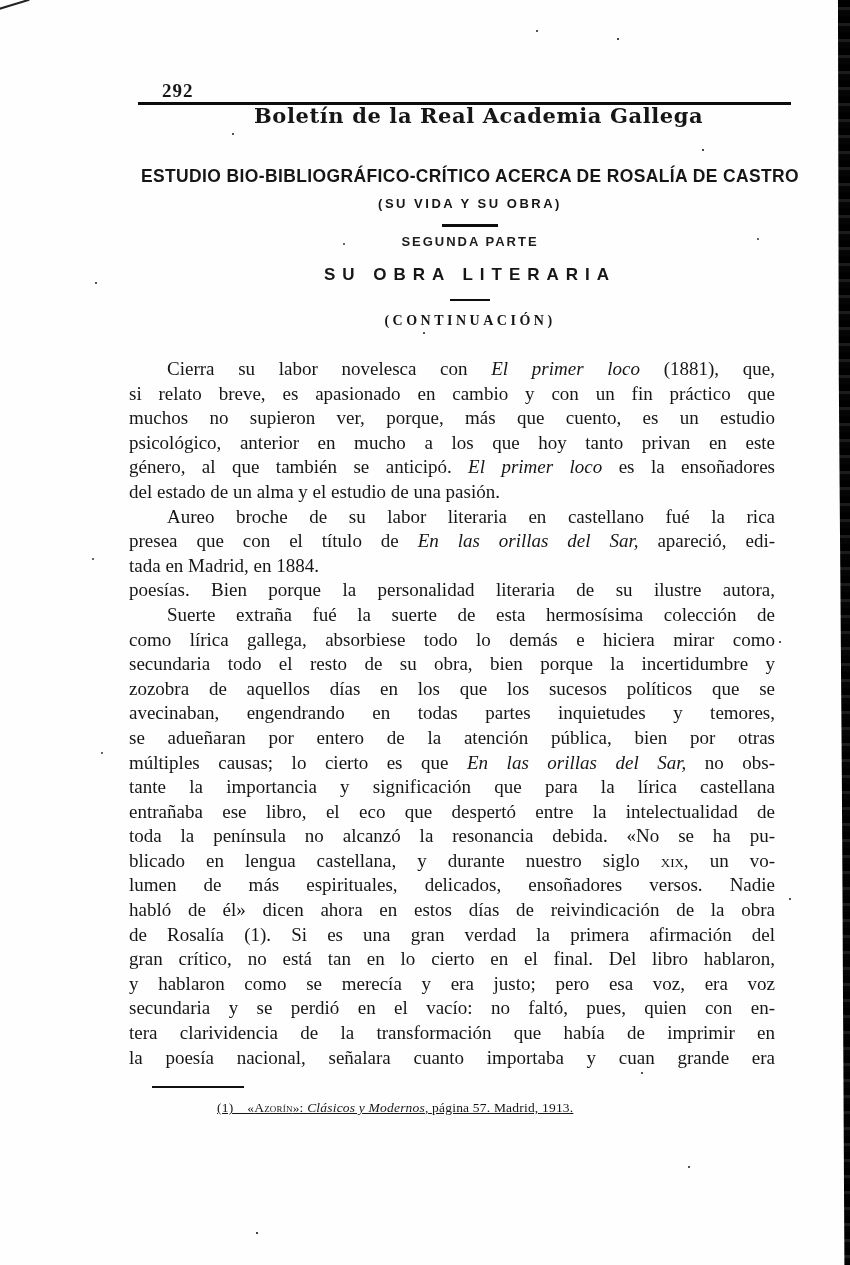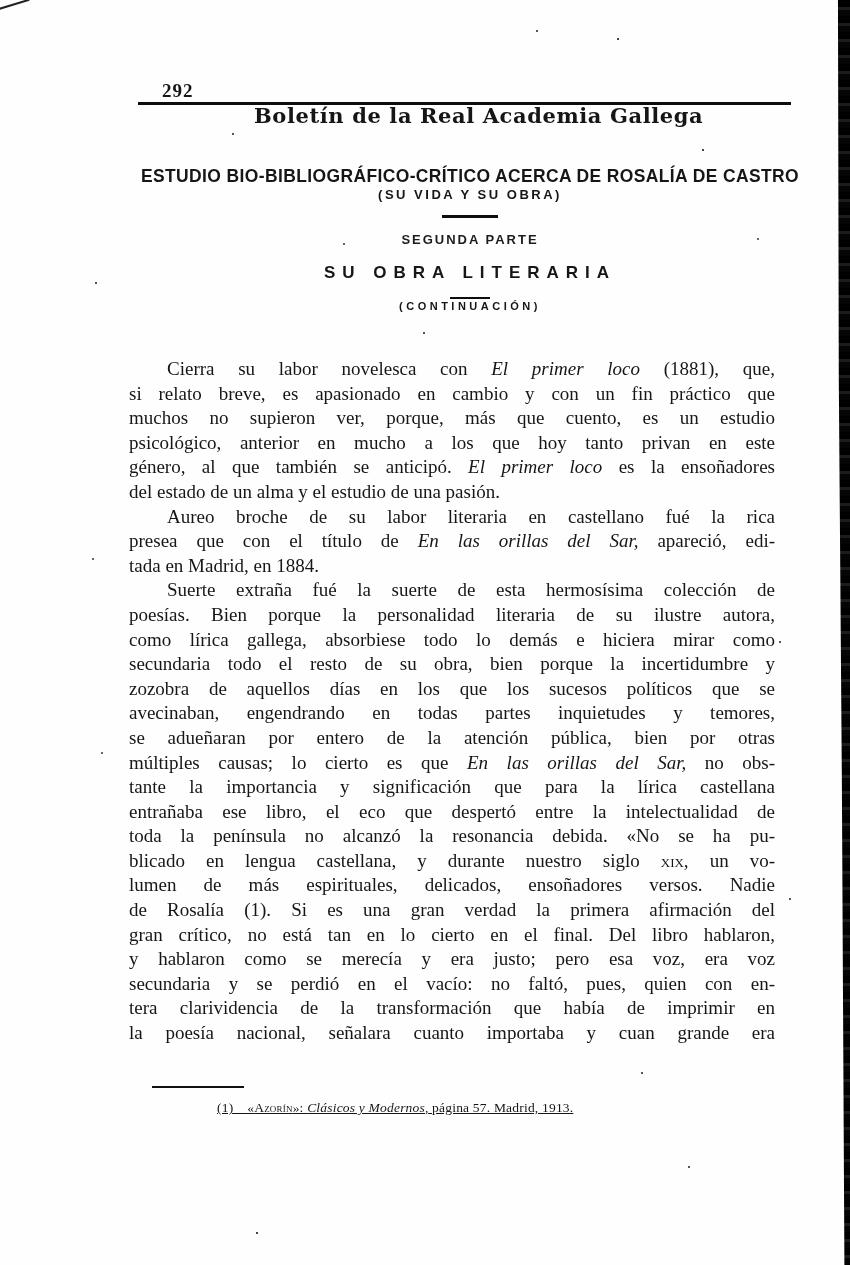--- a/index.html
+++ b/index.html
@@ -46,37 +46,37 @@
   
   .heading{
     position:absolute;left:90px;top:166px;width:760px;text-align:center;
     font-family:"Liberation Sans", sans-serif;
   }
   .article-title{
     font-size:18px;font-weight:bold;letter-spacing:0.4px;white-space:nowrap;
     transform:scaleX(0.97);transform-origin:center;
   }
   .article-subtitle{
-    font-size:13px;font-weight:bold;letter-spacing:2.5px;
+    margin-top:9px;font-size:13px;font-weight:bold;letter-spacing:2.5px;
   }
   .rule-short{
     width:56px;height:3px;background:#0d0d0d;margin:13px auto 0;
   }
   .part-label{
-    margin-top:14px;font-size:13px;font-weight:600;letter-spacing:2px;color:#1c1c1c;
+    margin-top:7px;font-size:13px;font-weight:600;letter-spacing:2px;color:#1c1c1c;
   }
   .part-title{
     margin-top:16px;font-size:17px;font-weight:bold;letter-spacing:7px;
   }
   .rule-short2{
     width:40px;height:2px;background:#0d0d0d;margin:14px auto 0;
   }
   .continuation{
-    margin-top:1px;font-family:Liberation Sans, sans-serif;
-    font-size:11px;font-weight:bold;letter-spacing:3.5px;
+    margin-top:12px;font-family:Liberation Serif, serif;
+    font-size:14px;font-weight:bold;letter-spacing:3.5px;
   }
   
   .body-text{
     position:absolute;left:129px;top:357px;width:646px;
     font-size:19px;
   }
   .line{
     height:24.6px;line-height:24.6px;white-space:normal;
   }
   .line.just{text-align:justify;text-align-last:justify;}
@@ -115,33 +115,34 @@
 <div class="body-text">
     <div class="line just indent"><span>Cierra su labor novelesca con </span><span class="it">El primer loco</span><span> (1881), que,</span></div>
     <div class="line just"><span>si relato breve, es apasionado en cambio y con un fin práctico que</span></div>
     <div class="line just"><span>muchos no supieron ver, porque, más que cuento, es un estudio</span></div>
     <div class="line just"><span>psicológico, anterior en mucho a los que hoy tanto privan en este</span></div>
     <div class="line just"><span>género, al que también se anticipó. </span><span class="it">El primer loco</span><span> es la ensoñadores</span></div>
     <div class="line"><span>del estado de un alma y el estudio de una pasión.</span></div>
     <div class="line just indent"><span>Aureo broche de su labor literaria en castellano fué la rica</span></div>
     <div class="line just"><span>presea que con el título de </span><span class="it">En las orillas del Sar,</span><span> apareció, edi-</span></div>
     <div class="line"><span>tada en Madrid, en 1884.</span></div>
+    <div class="line just"><span>poesías. Bien porque la personalidad literaria de su ilustre autora,</span></div>
     <div class="line just indent"><span>Suerte extraña fué la suerte de esta hermosísima colección de</span></div>
-    <div class="line just"><span>poesías. Bien porque la personalidad literaria de su ilustre autora,</span></div>
     <div class="line just"><span>como lírica gallega, absorbiese todo lo demás e hiciera mirar como</span></div>
     <div class="line just"><span>secundaria todo el resto de su obra, bien porque la incertidumbre y</span></div>
     <div class="line just"><span>zozobra de aquellos días en los que los sucesos políticos que se</span></div>
     <div class="line just"><span>avecinaban, engendrando en todas partes inquietudes y temores,</span></div>
     <div class="line just"><span>se adueñaran por entero de la atención pública, bien por otras</span></div>
     <div class="line just"><span>múltiples causas; lo cierto es que </span><span class="it">En las orillas del Sar,</span><span> no obs-</span></div>
     <div class="line just"><span>tante la importancia y significación que para la lírica castellana</span></div>
     <div class="line just"><span>entrañaba ese libro, el eco que despertó entre la intelectualidad de</span></div>
     <div class="line just"><span>toda la península no alcanzó la resonancia debida. «No se ha pu-</span></div>
     <div class="line just"><span>blicado en lengua castellana, y durante nuestro siglo </span><span class="sc">xix</span><span>, un vo-</span></div>
     <div class="line just"><span>lumen de más espirituales, delicados, ensoñadores versos. Nadie</span></div>
+    <div class="line just"><span>habló de él» dicen ahora en estos días de reivindicación de la obra</span></div>
     <div class="line just"><span>de Rosalía (1). Si es una gran verdad la primera afirmación del</span></div>
     <div class="line just"><span>gran crítico, no está tan en lo cierto en el final. Del libro hablaron,</span></div>
     <div class="line just"><span>y hablaron como se merecía y era justo; pero esa voz, era voz</span></div>
     <div class="line just"><span>secundaria y se perdió en el vacío: no faltó, pues, quien con en-</span></div>
     <div class="line just"><span>tera clarividencia de la transformación que había de imprimir en</span></div>
     <div class="line just"><span>la poesía nacional, señalara cuanto importaba y cuan grande era</span></div>
   </div>
 
 <div class="footnote-rule"></div>
 <div class="footnote"><span>(1)  «</span><span class="sc">Azorín</span><span>»: </span><span class="it">Clásicos y Modernos</span><span>, página 57. Madrid, 1913.</span></div>

